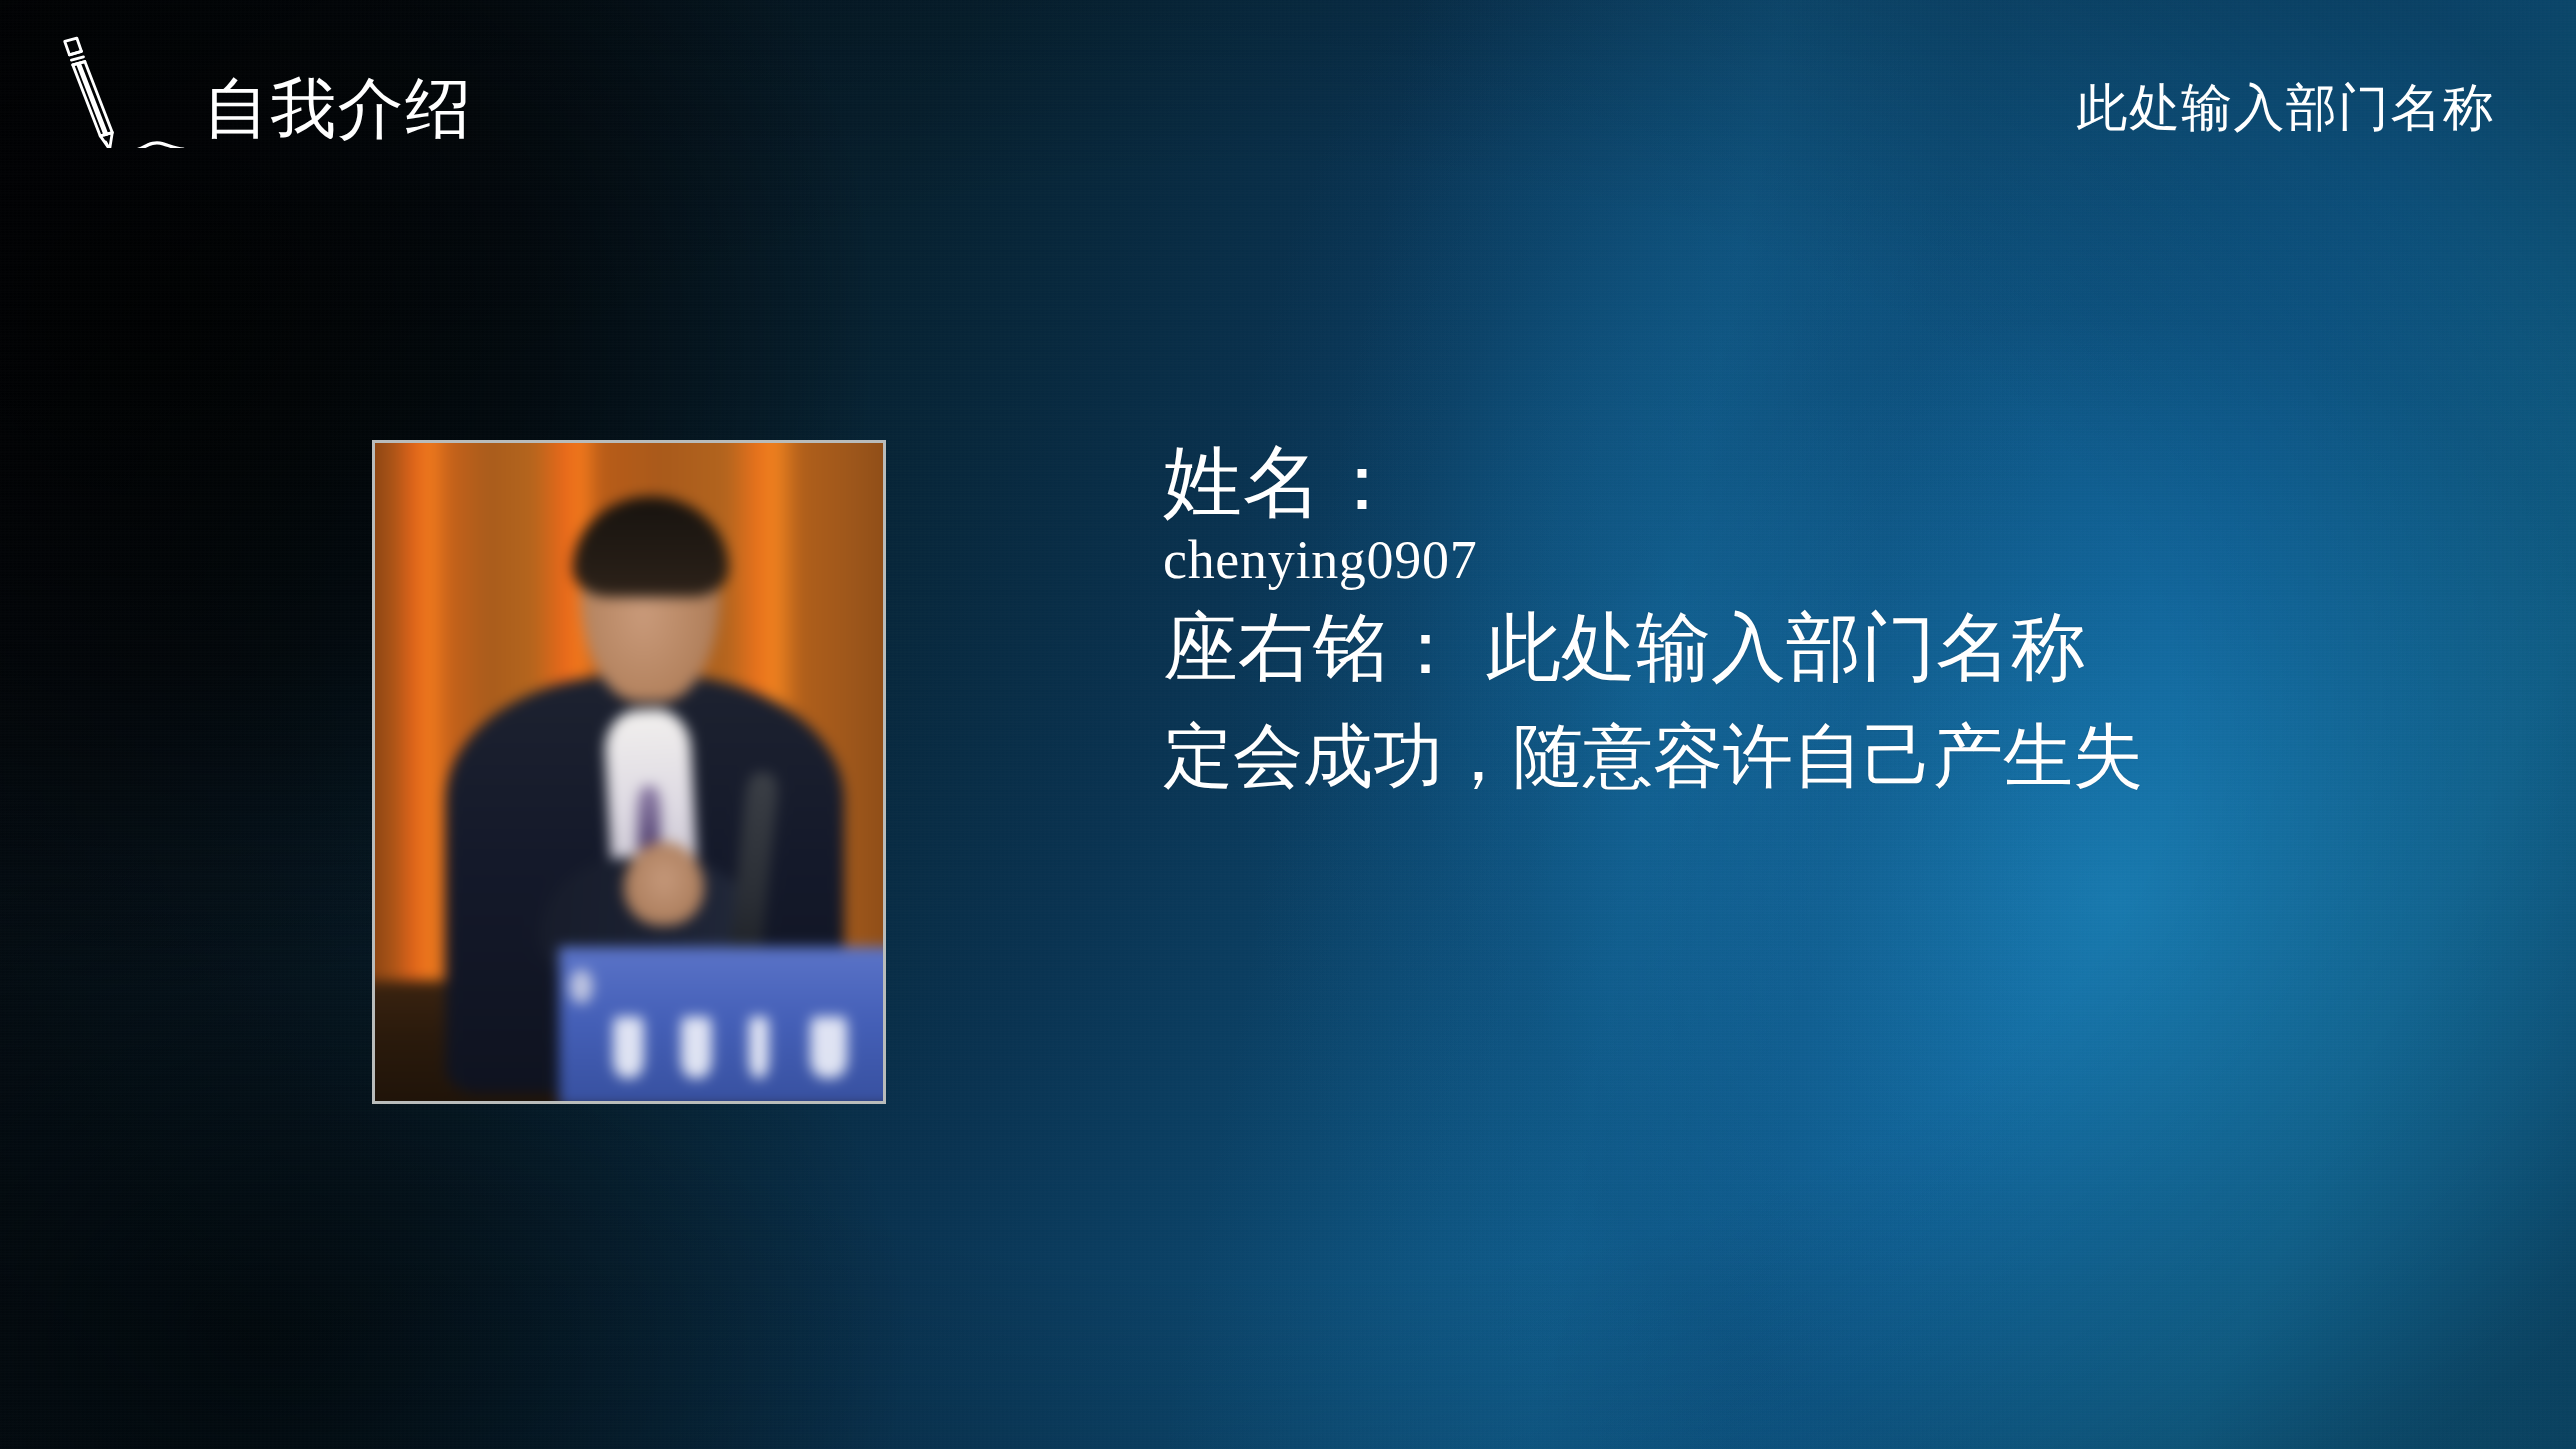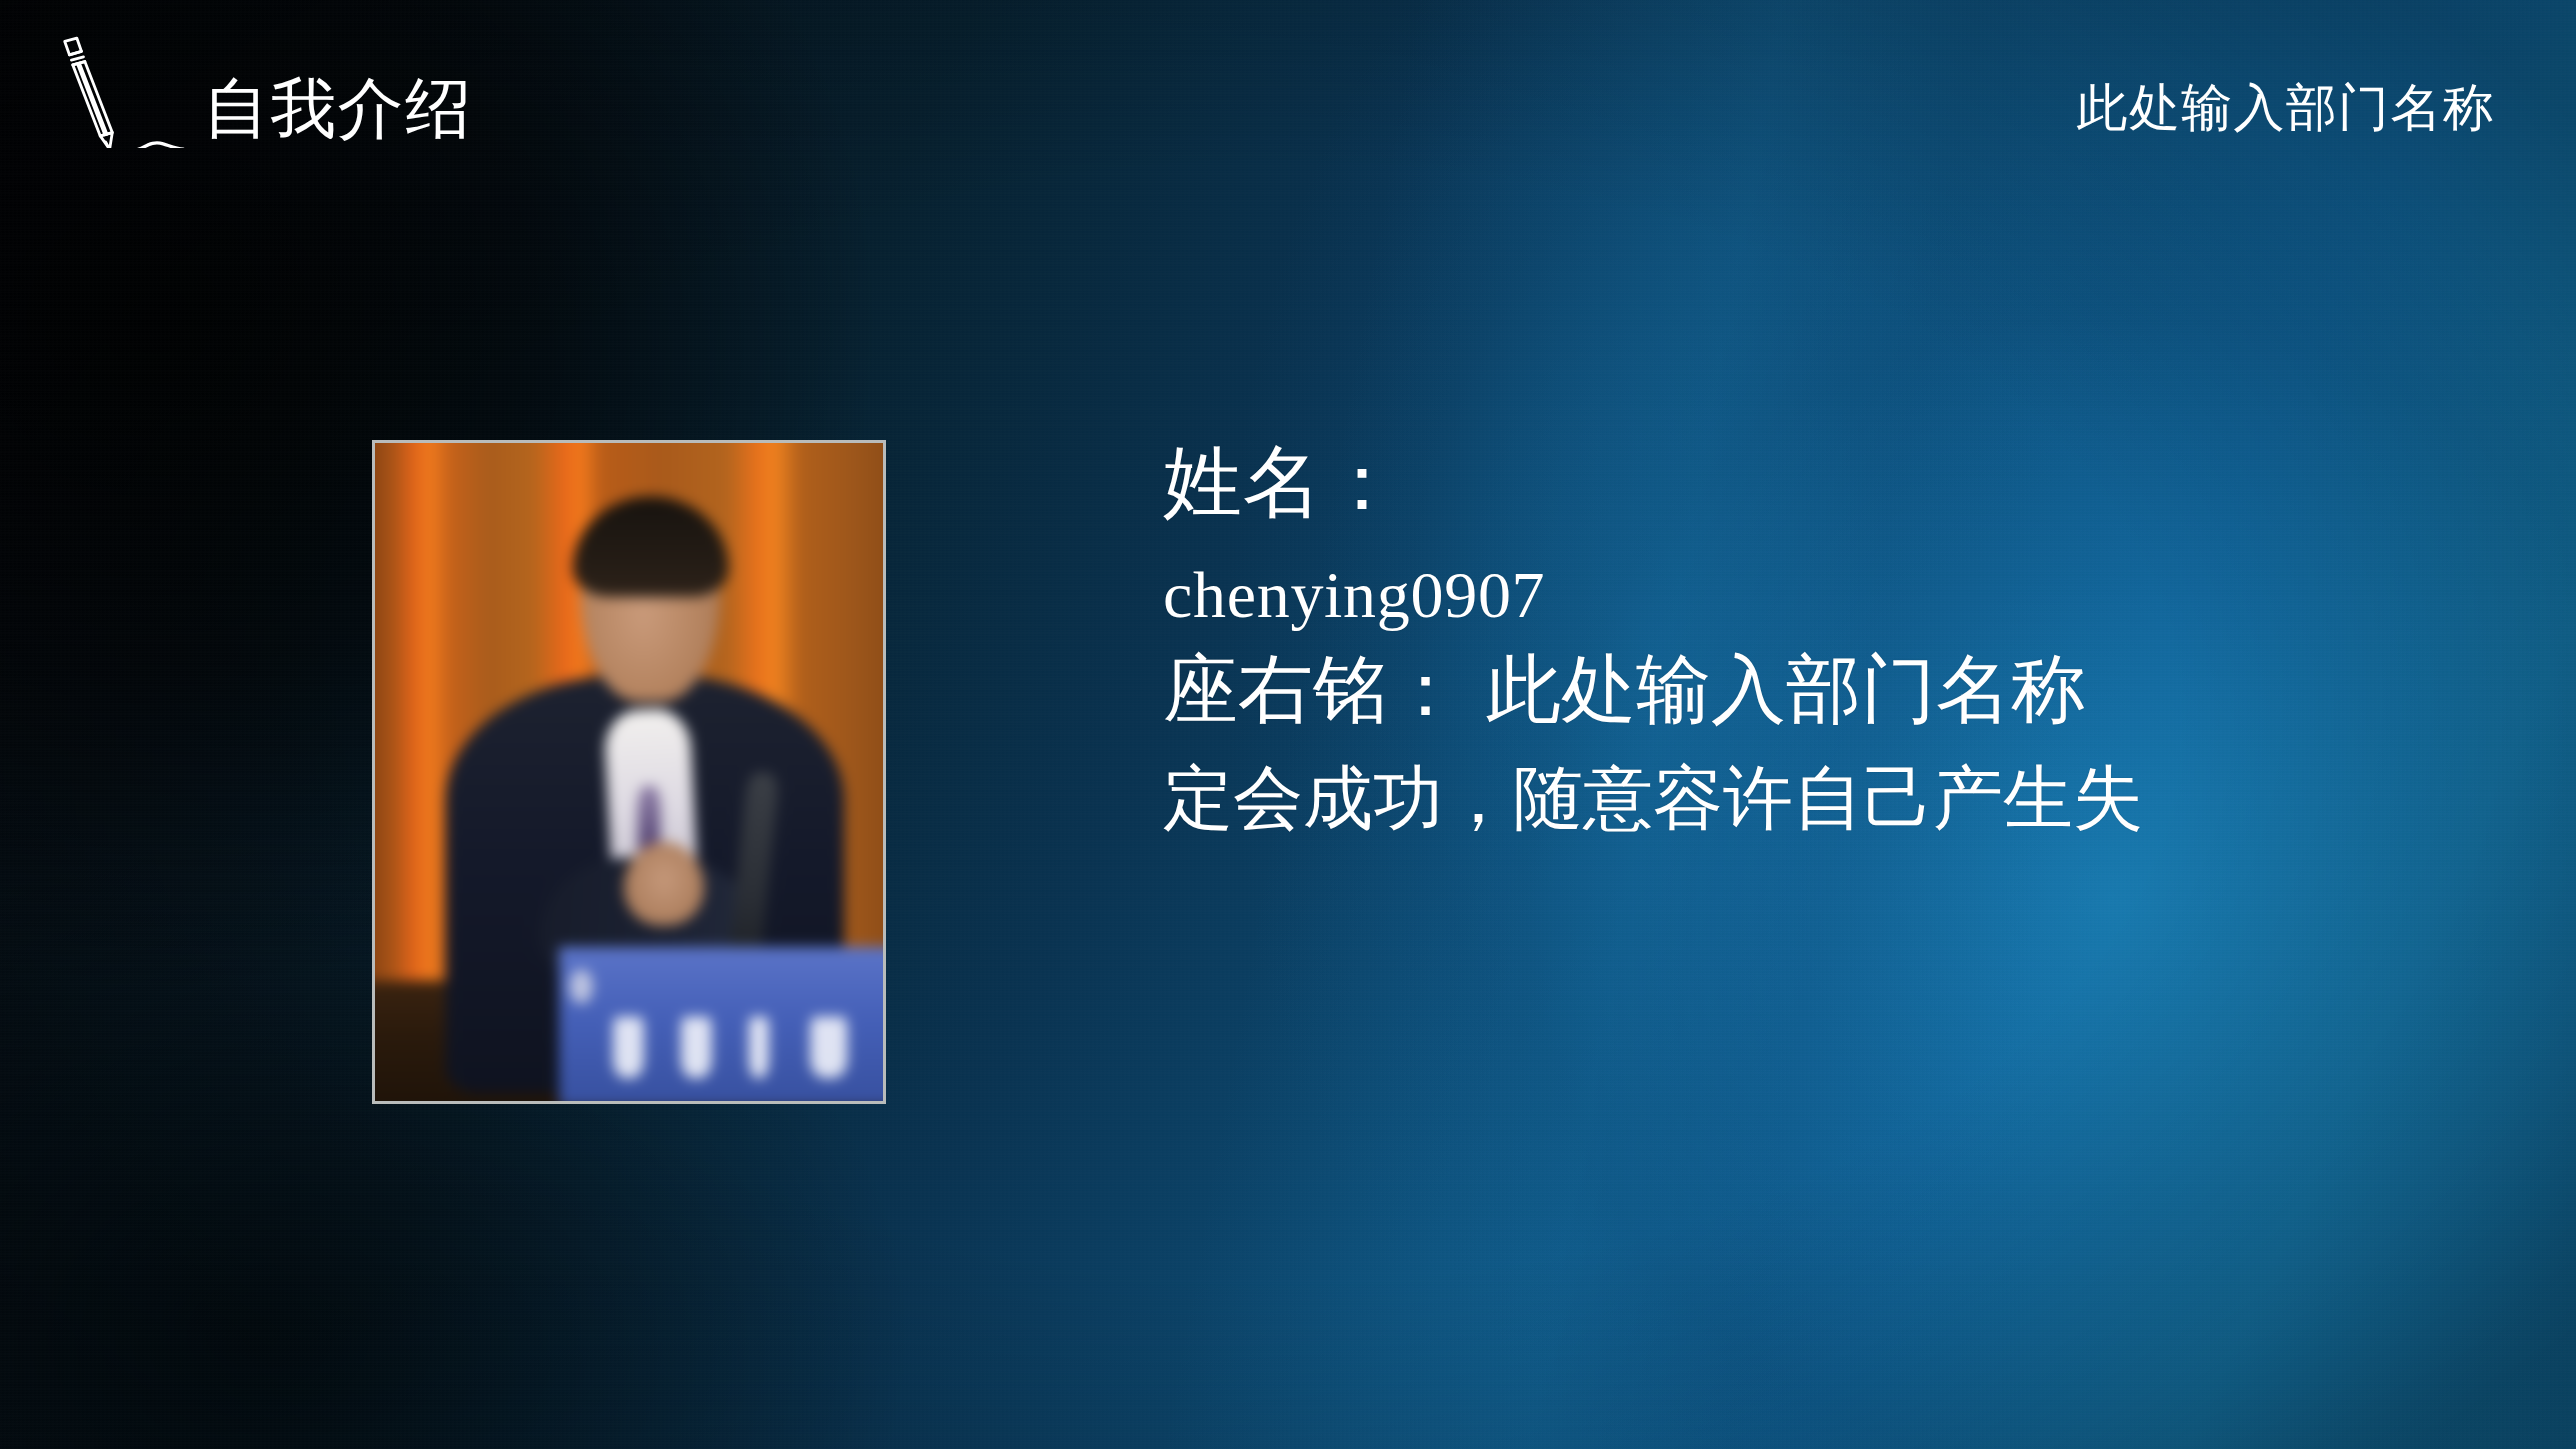--- a/index.html
+++ b/index.html
@@ -278,24 +278,23 @@
   .info-line {
     white-space: nowrap;
   }
   .line-name-label {
     font-size: 79px;
     line-height: 1.18;
     letter-spacing: 0.7px;
     margin-top: 34px;
   }
   .line-name-value {
-    font-size: 66px;
+    font-size: 54px;
     line-height: 1.15;
     letter-spacing: 0.7px;
-    margin-top: 28px;
   }
   .line-motto-head {
     font-size: 75px;
     line-height: 1.40;
     letter-spacing: 0px;
     margin-top: 4px;
   }
   .line-motto-2,
   .line-motto-3 {
     font-size: 70px;

